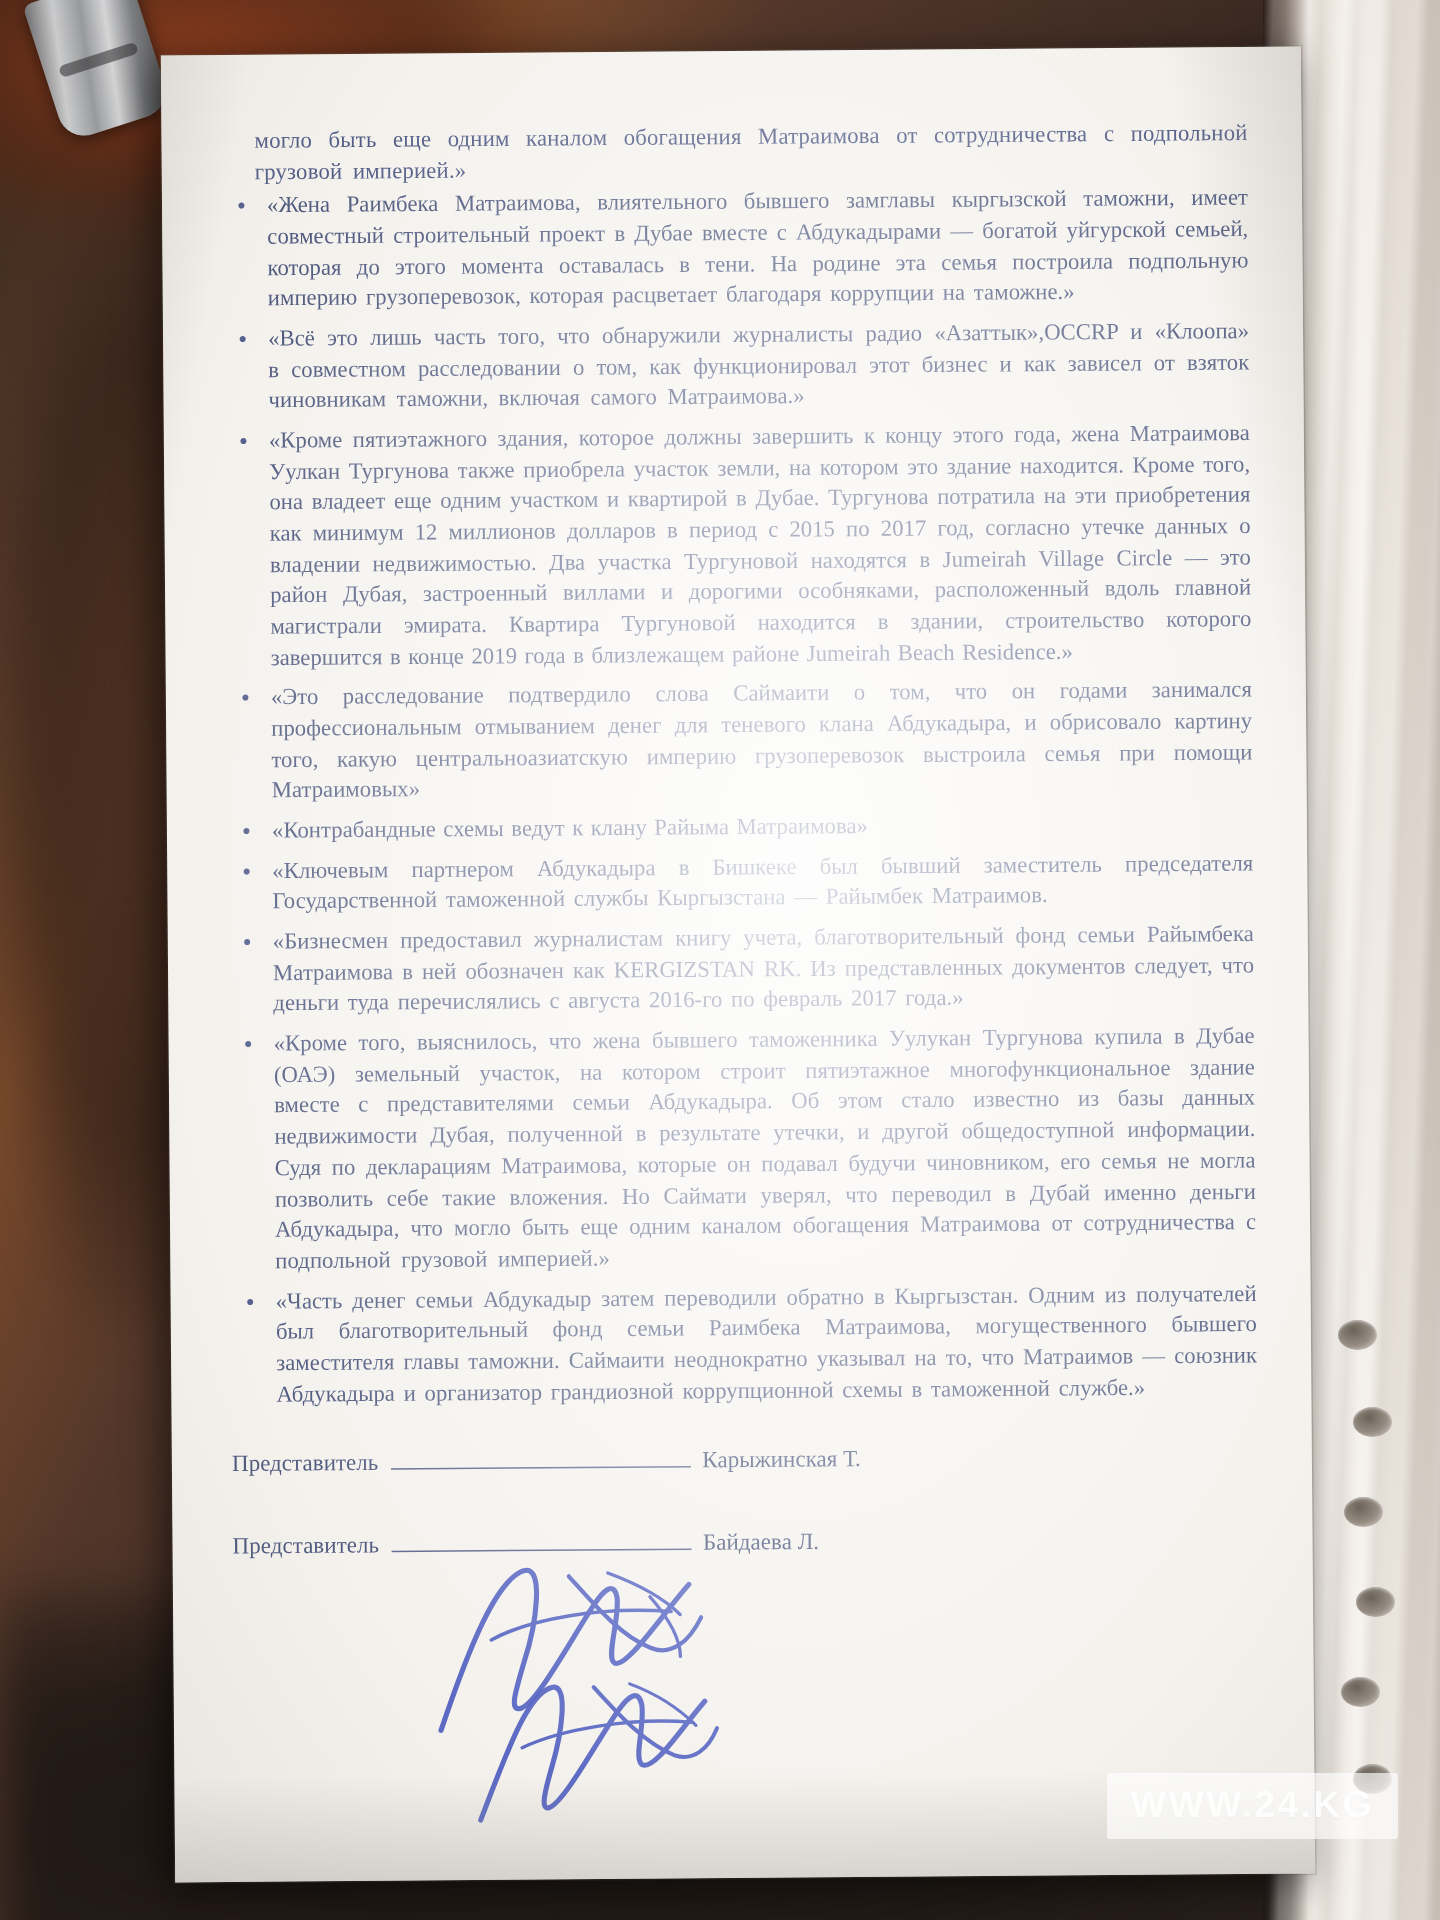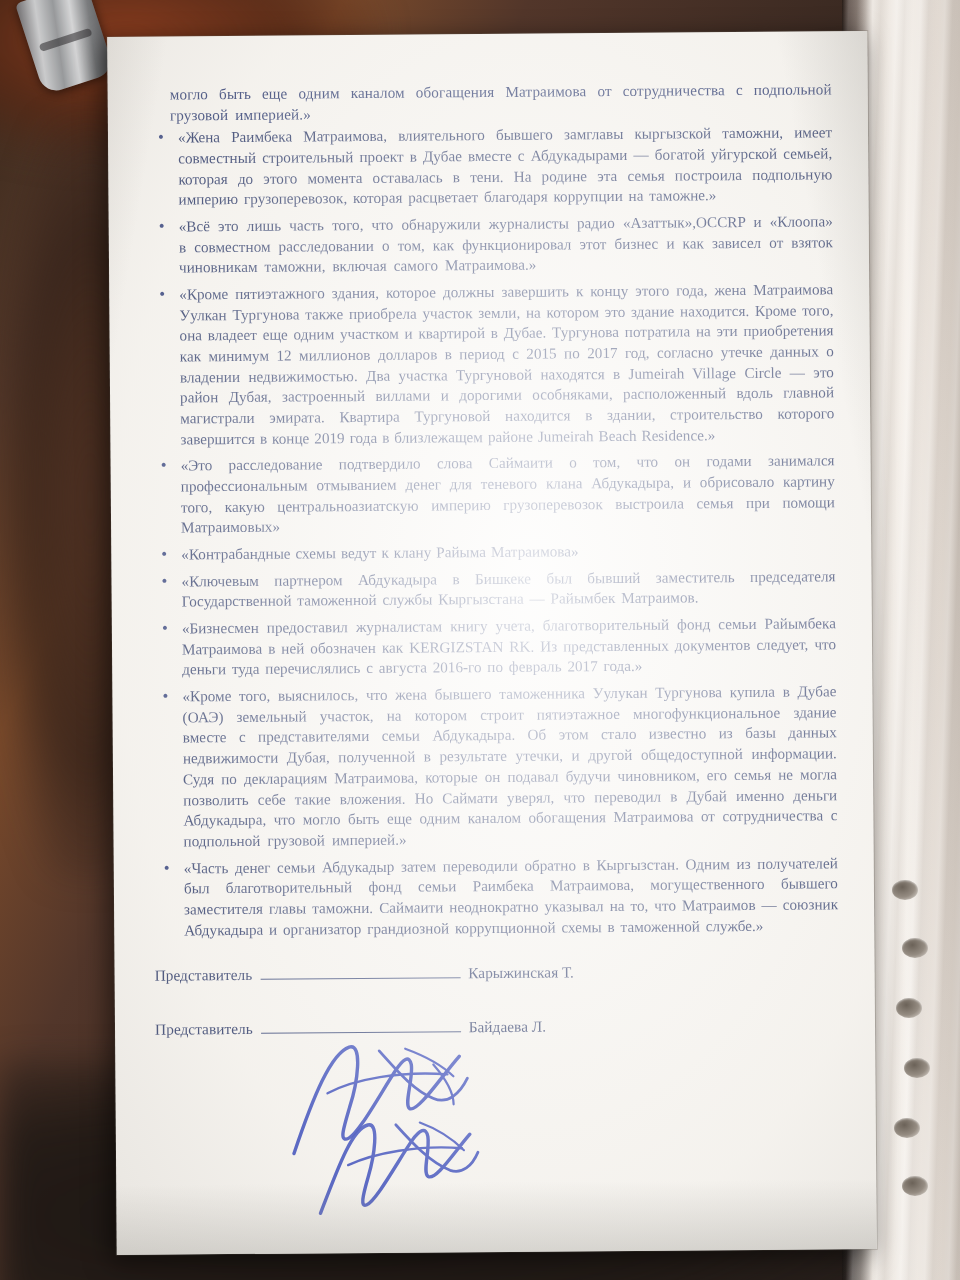--- a/index.html
+++ b/index.html
@@ -293,14 +293,17 @@
       <g fill="none" stroke="#1a2fb5" stroke-linecap="round" stroke-linejoin="round" opacity="0.92">
         <path d="M8 100 C26 54, 40 16, 56 12 C68 9, 62 44, 56 64 C50 84, 48 94, 54 92 C64 88, 86 48, 100 28 C108 17, 114 14, 116 24 C118 38, 110 60, 116 64 C124 68, 142 40, 158 22" stroke-width="3.4"></path>
         <path d="M36 52 C62 40, 108 32, 150 36" stroke-width="2.3"></path>
         <path d="M84 12 C100 30, 118 50, 138 58 C150 62, 160 54, 166 40" stroke-width="2.7"></path>
         <path d="M108 10 C124 16, 140 26, 152 38" stroke-width="2.1"></path>
       </g>
     </svg>
 
   </div>
 
+  <div id="watermark">
+    <span class="wm-inner">WWW.24.KG</span>
+  </div>
 
 </div>
 
 </body></html>

